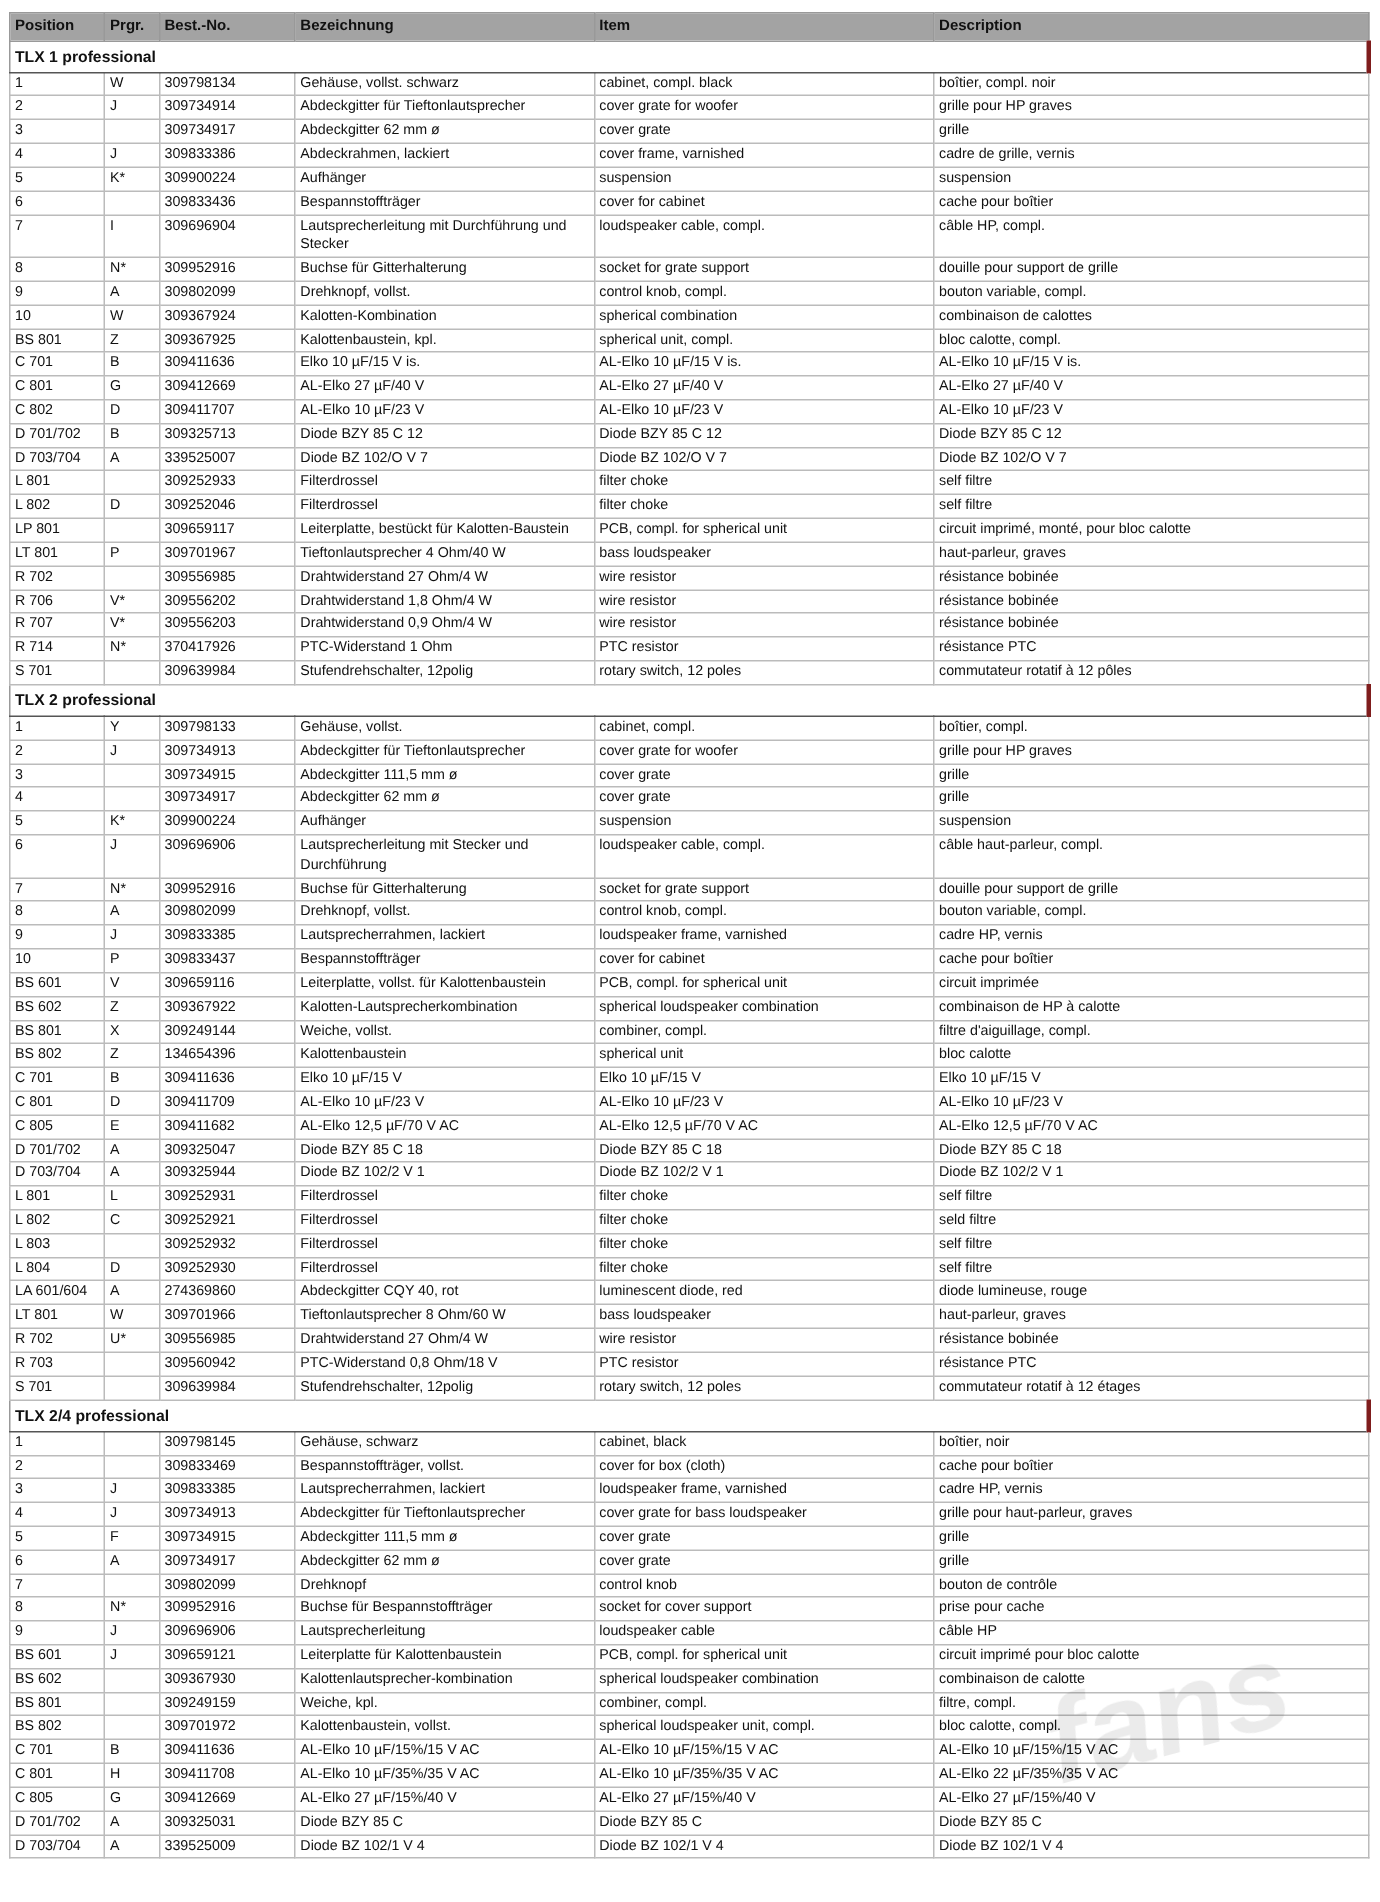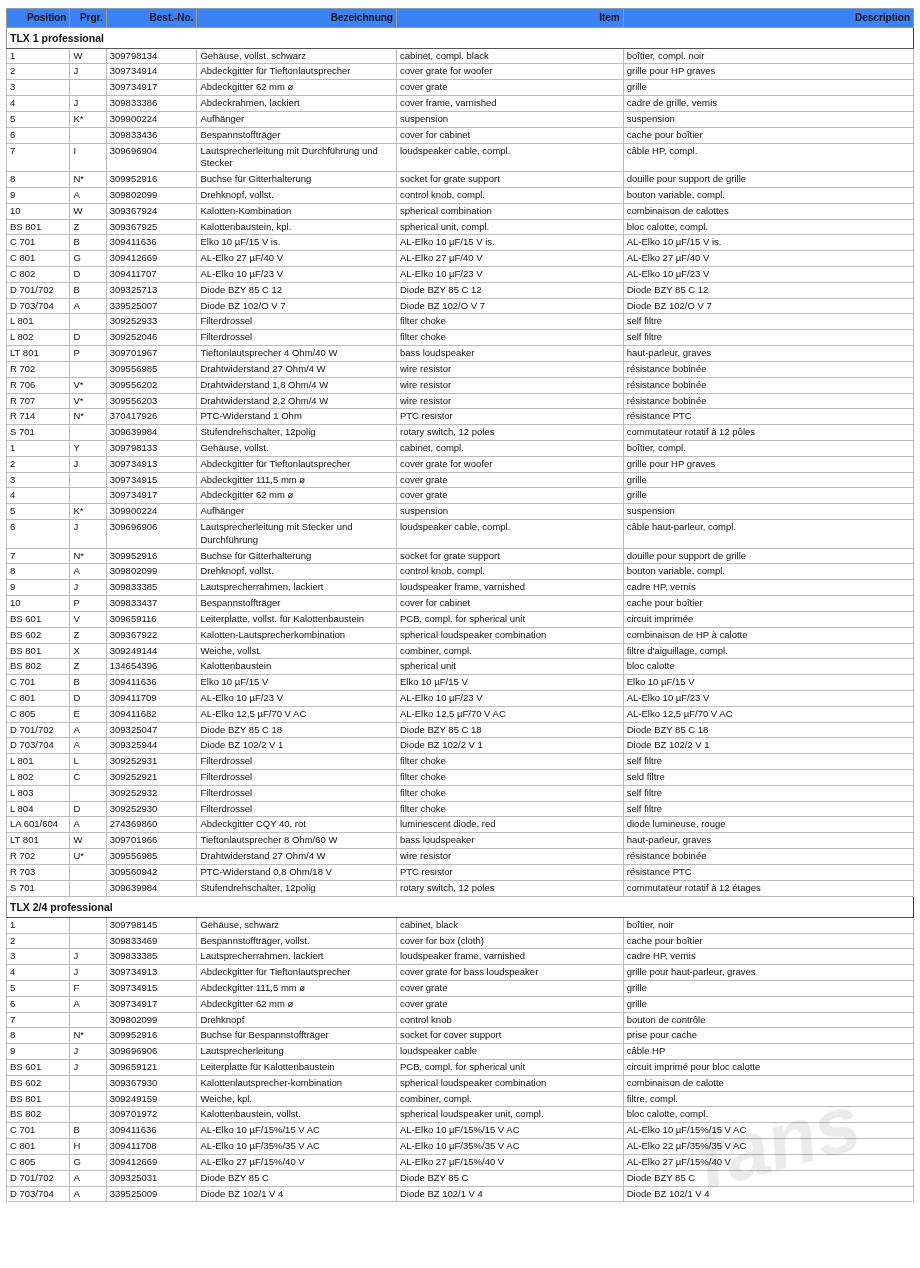--- a/index.html
+++ b/index.html
@@ -22,24 +22,24 @@
       table-layout: fixed;
     }
     th, td {
       border: 1px solid #999;
       padding: 1px 3px;
       vertical-align: top;
       line-height: 1.35;
       font-size: 9.5px;
     }
     th {
-      background: #3b82f6;
+      background: #a3a3a3;
       font-weight: bold;
       font-size: 10px;
-      text-align: right;
+      text-align: left;
       padding: 2px 3px;
     }
     .col-pos { width: 7%; }
     .col-prgr { width: 4%; }
     .col-best { width: 10%; }
     .col-bez { width: 22%; }
     .col-item { width: 25%; }
     .col-desc { width: 32%; }
 
     .section-header td {
@@ -49,21 +49,21 @@
       border-bottom: 1px solid #555;
       border-left: none;
       border-right: none;
       background: #fff;
       padding: 3px 3px;
     }
     .section-header td:first-child {
       border-left: 1px solid #999;
     }
     .section-header td:last-child {
-      border-right: 1px solid #7f1d1d;
+      border-right: 3px solid #7f1d1d;
       margin-left: 44px;
     }
     tr td { border-color: #bbb; }
     .watermark {
       position: fixed;
       bottom: 80px;
       right: 60px;
       font-size: 80px;
       color: rgba(0,0,0,0.08);
       font-style: italic;
@@ -238,20 +238,28 @@
         </tr>
         <tr>
           <td>L 802</td>
           <td>D</td>
           <td>309252046</td>
           <td>Filterdrossel</td>
           <td>filter choke</td>
           <td>self filtre</td>
         </tr>
         <tr>
+          <td>LP 801</td>
+          <td></td>
+          <td>309659117</td>
+          <td>Leiterplatte, bestückt für Kalotten-Baustein</td>
+          <td>PCB, compl. for spherical unit</td>
+          <td>circuit imprimé, monté, pour bloc calotte</td>
+        </tr>
+        <tr>
           <td>LT 801</td>
           <td>P</td>
           <td>309701967</td>
           <td>Tieftonlautsprecher 4 Ohm/40 W</td>
           <td>bass loudspeaker</td>
           <td>haut-parleur, graves</td>
         </tr>
         <tr>
           <td>R 702</td>
           <td></td>
@@ -265,39 +273,42 @@
           <td>V*</td>
           <td>309556202</td>
           <td>Drahtwiderstand 1,8 Ohm/4 W</td>
           <td>wire resistor</td>
           <td>résistance bobinée</td>
         </tr>
         <tr>
           <td>R 707</td>
           <td>V*</td>
           <td>309556203</td>
-          <td>Drahtwiderstand 2,2 Ohm/4 W</td>
+          <td>Drahtwiderstand 0,9 Ohm/4 W</td>
           <td>wire resistor</td>
           <td>résistance bobinée</td>
         </tr>
         <tr>
           <td>R 714</td>
           <td>N*</td>
           <td>370417926</td>
           <td>PTC-Widerstand 1 Ohm</td>
           <td>PTC resistor</td>
           <td>résistance PTC</td>
         </tr>
         <tr>
           <td>S 701</td>
           <td></td>
           <td>309639984</td>
           <td>Stufendrehschalter, 12polig</td>
           <td>rotary switch, 12 poles</td>
           <td>commutateur rotatif à 12 pôles</td>
+        </tr>
+        <tr class="section-header">
+          <td colspan="6">TLX 2 professional</td>
         </tr>
         <tr>
           <td>1</td>
           <td>Y</td>
           <td>309798133</td>
           <td>Gehäuse, vollst.</td>
           <td>cabinet, compl.</td>
           <td>boîtier, compl.</td>
         </tr>
         <tr>

